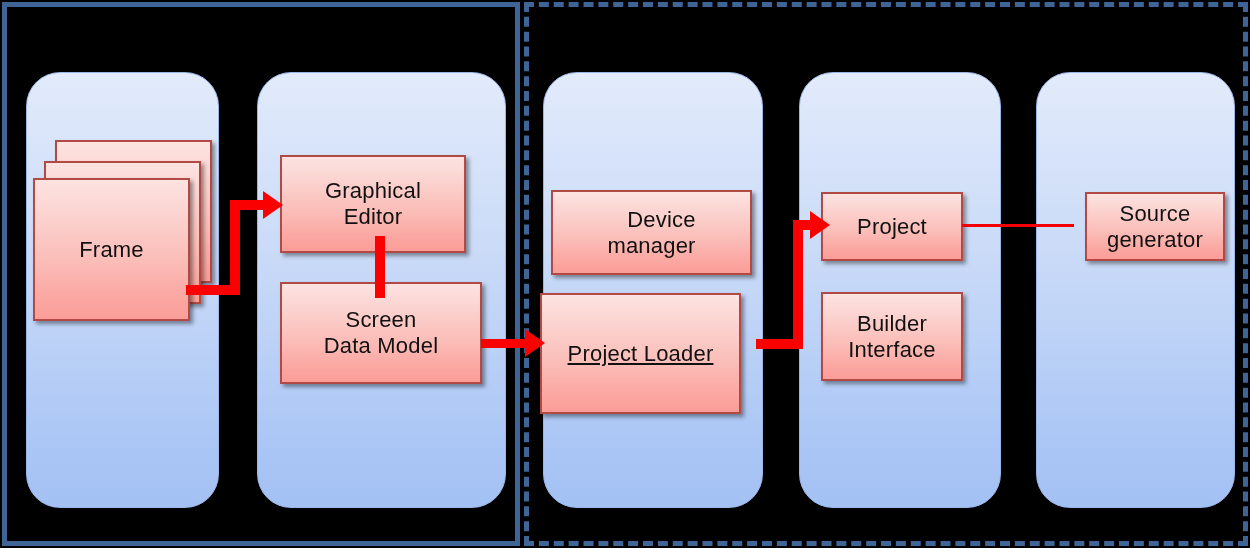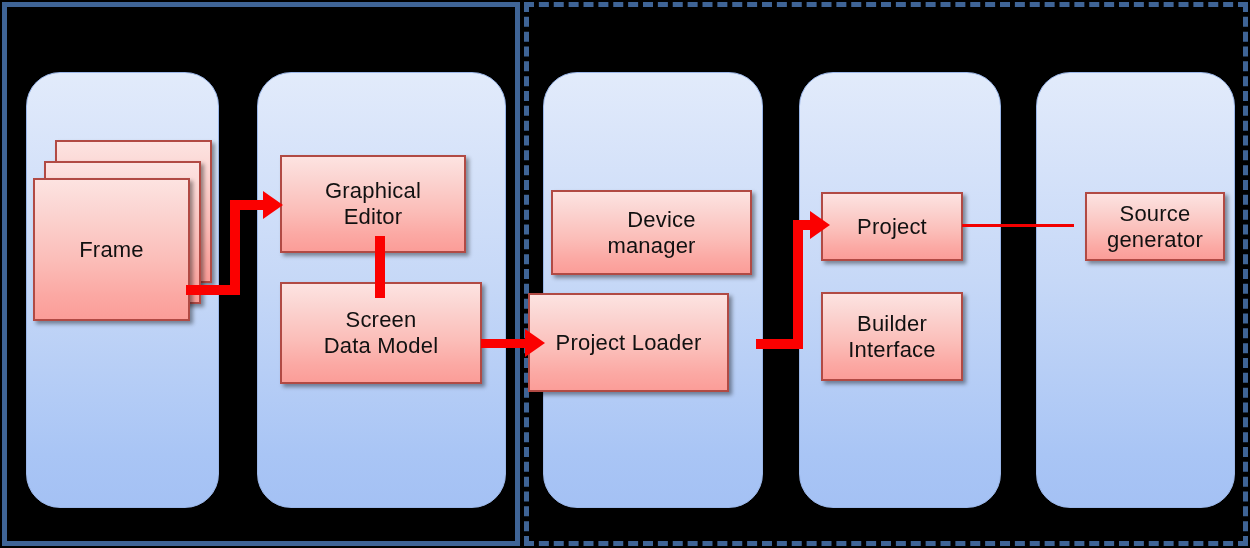--- a/index.html
+++ b/index.html
@@ -119,21 +119,21 @@
 
   <div class="box" style="left:280px; top:155px; width:186px; height:98px;">Graphical
 Editor</div>
 
   <div class="box" style="left:280px; top:282px; width:202px; height:102px;">Screen
 Data Model</div>
 
   <div class="box" style="left:551px; top:190px; width:201px; height:85px;text-align:right;">Device
 manager</div>
 
-  <div class="box" style="left:528px; top:293px; width:201px; height:99px;">Project Loader</div>
+  <div class="box" style="left:540px; top:293px; width:201px; height:121px;text-decoration:underline;">Project Loader</div>
 
   <div class="box" style="left:821px; top:192px; width:142px; height:69px;">Project</div>
 
   <div class="box" style="left:821px; top:292px; width:142px; height:89px;">Builder
 Interface</div>
 
   <div class="box" style="left:1068px; top:192px; width:140px; height:69px;margin-left:17px;">Source
 generator</div>
 
 </div>

